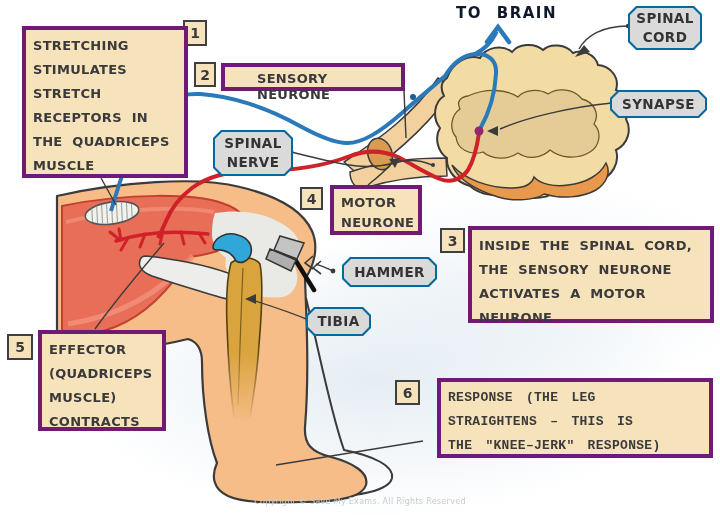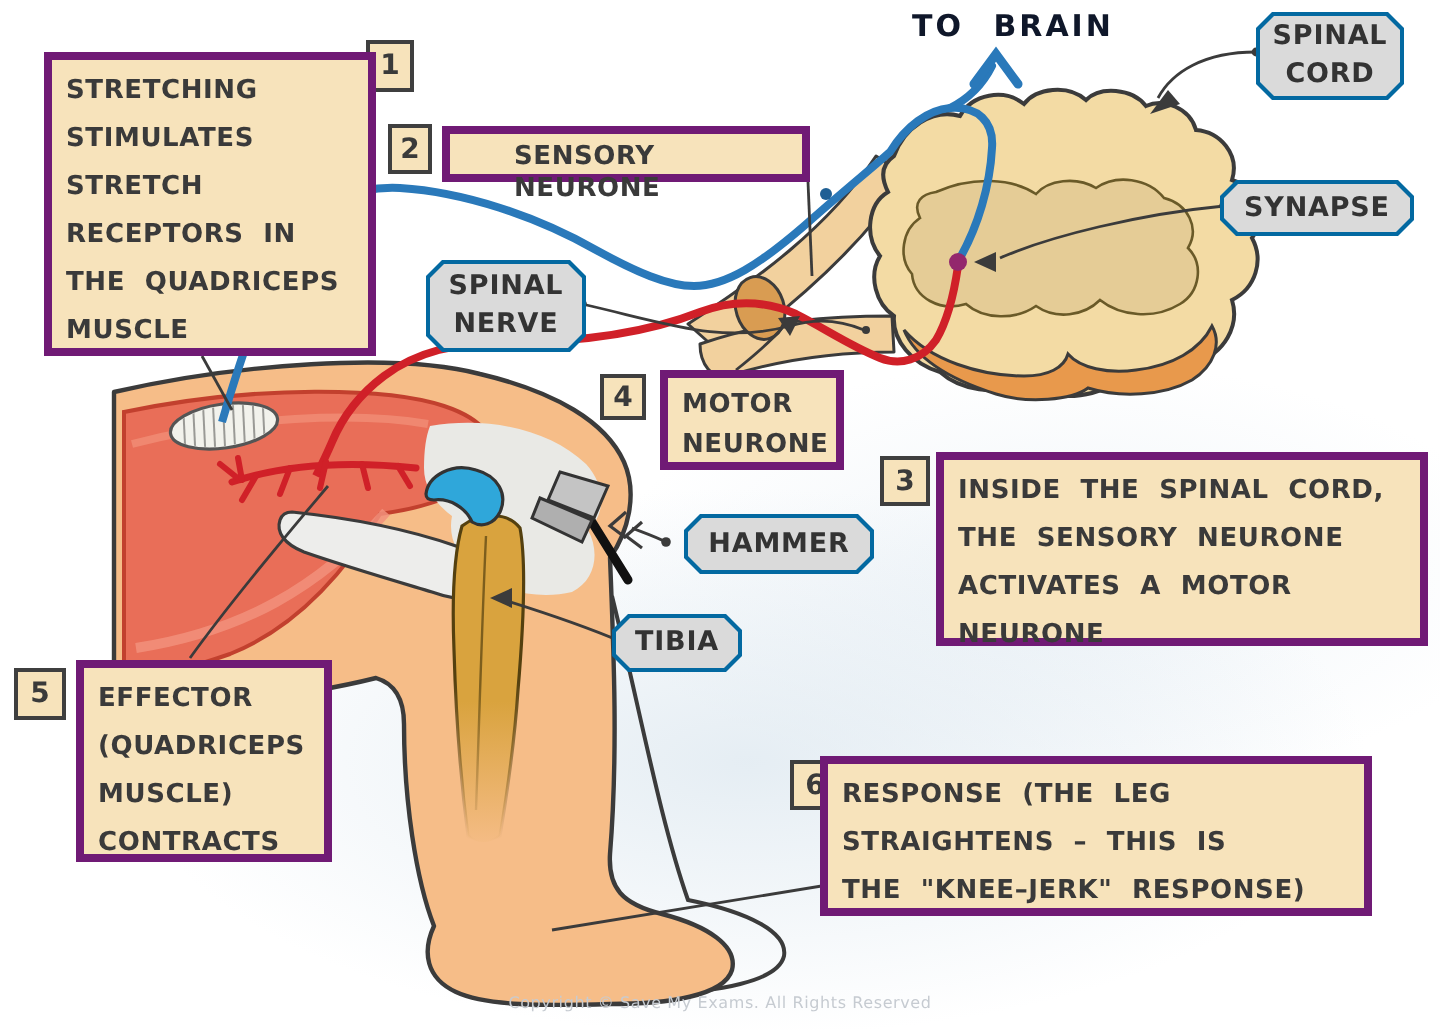--- a/index.html
+++ b/index.html
@@ -219,21 +219,21 @@
     <div class="tag-in">TIBIA</div>
   </div>
 
   <div class="num" style="left:7px;top:334px;width:26px;height:26px;">5</div>
   <div class="note" style="left:38px;top:330px;width:128px;height:101px;">EFFECTOR
 (QUADRICEPS
 MUSCLE)
 CONTRACTS</div>
 
   <div class="num" style="left:395px;top:380px;width:25px;height:25px;">6</div>
-  <div class="note" style="left:410px;top:378px;width:276px;height:80px;">RESPONSE (THE LEG
+  <div class="note" style="left:437px;top:378px;width:276px;height:80px;font-family:Liberation Mono, monospace;">RESPONSE (THE LEG
 STRAIGHTENS – THIS IS
 THE "KNEE–JERK" RESPONSE)</div>
 
   <div class="tag" style="left:628px;top:6px;width:74px;height:44px;">
     <div class="tag-in">SPINAL
 CORD</div>
   </div>
 
   <div class="tag" style="left:610px;top:90px;width:97px;height:28px;">
     <div class="tag-in">SYNAPSE</div>

